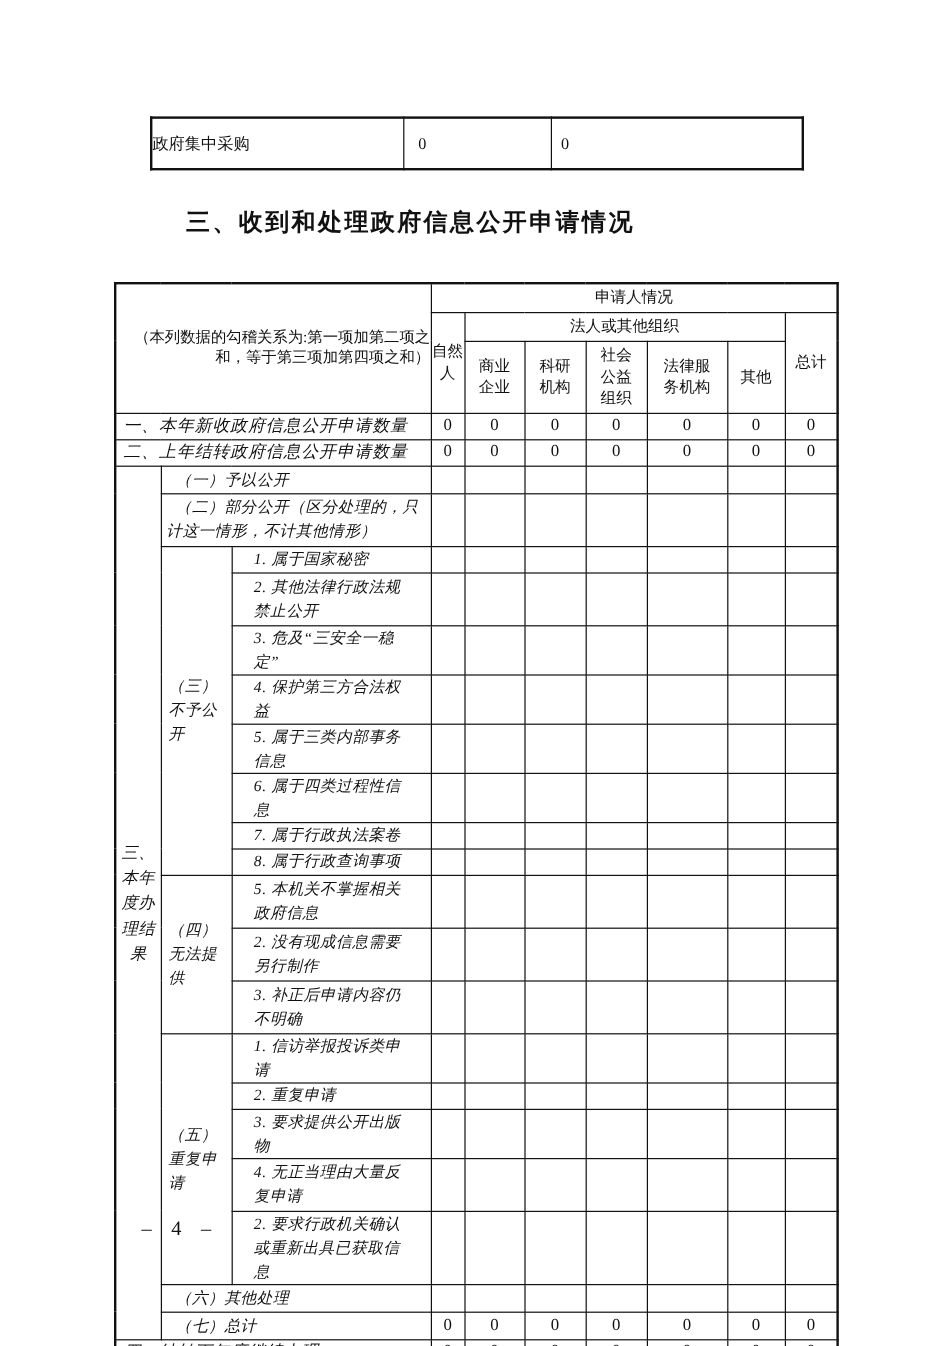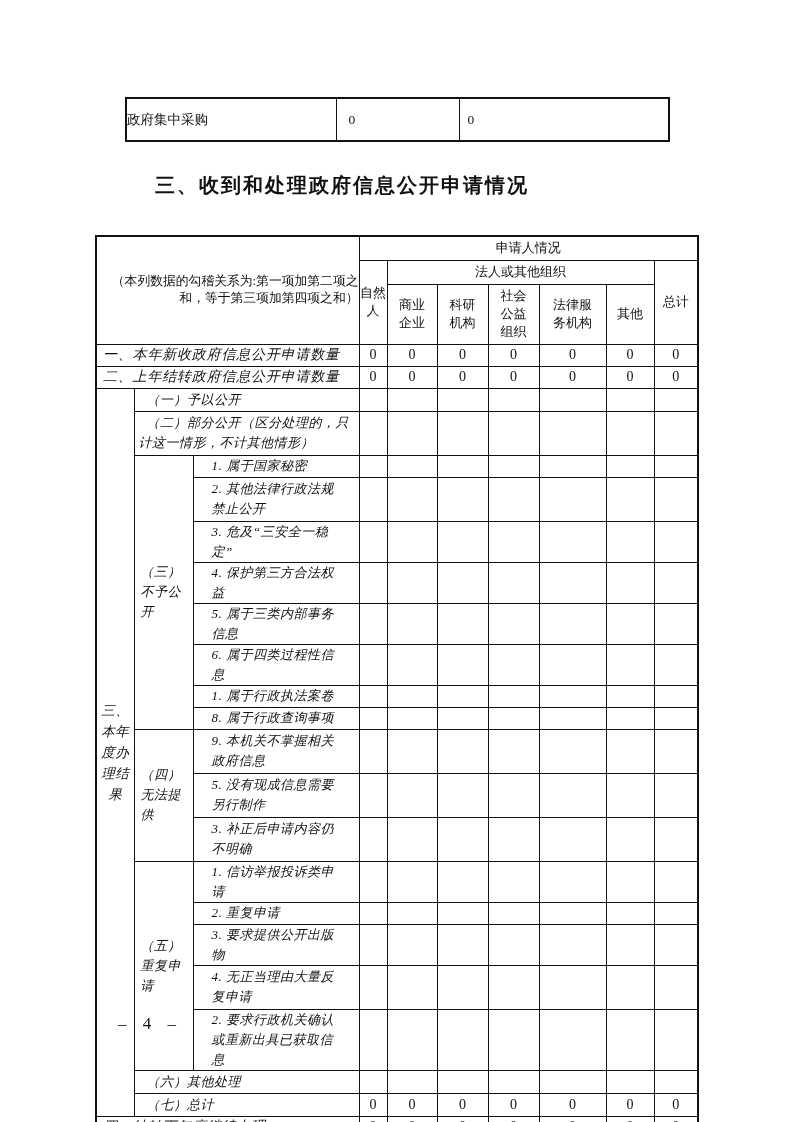--- a/index.html
+++ b/index.html
@@ -214,21 +214,21 @@
       <td class="item">6. 属于四类过程性信息</td>
       <td class="empty"></td>
       <td class="empty"></td>
       <td class="empty"></td>
       <td class="empty"></td>
       <td class="empty"></td>
       <td class="empty"></td>
       <td class="empty"></td>
     </tr>
     <tr class="rs">
-      <td class="item">1. 属于行政执法案卷</td>
+      <td class="item">7. 属于行政执法案卷</td>
       <td class="empty"></td>
       <td class="empty"></td>
       <td class="empty"></td>
       <td class="empty"></td>
       <td class="empty"></td>
       <td class="empty"></td>
       <td class="empty"></td>
     </tr>
     <tr class="rs">
       <td class="item">8. 属于行政查询事项</td>
@@ -236,31 +236,31 @@
       <td class="empty"></td>
       <td class="empty"></td>
       <td class="empty"></td>
       <td class="empty"></td>
       <td class="empty"></td>
       <td class="empty"></td>
     </tr>
 
     <tr class="rd">
       <td class="subv" rowspan="3">（四）无法提供</td>
-      <td class="item">9. 本机关不掌握相关政府信息</td>
-      <td class="empty"></td>
-      <td class="empty"></td>
-      <td class="empty"></td>
-      <td class="empty"></td>
-      <td class="empty"></td>
-      <td class="empty"></td>
-      <td class="empty"></td>
-    </tr>
-    <tr class="rd">
-      <td class="item">5. 没有现成信息需要另行制作</td>
+      <td class="item">5. 本机关不掌握相关政府信息</td>
+      <td class="empty"></td>
+      <td class="empty"></td>
+      <td class="empty"></td>
+      <td class="empty"></td>
+      <td class="empty"></td>
+      <td class="empty"></td>
+      <td class="empty"></td>
+    </tr>
+    <tr class="rd">
+      <td class="item">2. 没有现成信息需要另行制作</td>
       <td class="empty"></td>
       <td class="empty"></td>
       <td class="empty"></td>
       <td class="empty"></td>
       <td class="empty"></td>
       <td class="empty"></td>
       <td class="empty"></td>
     </tr>
     <tr class="rd">
       <td class="item">3. 补正后申请内容仍不明确</td>

